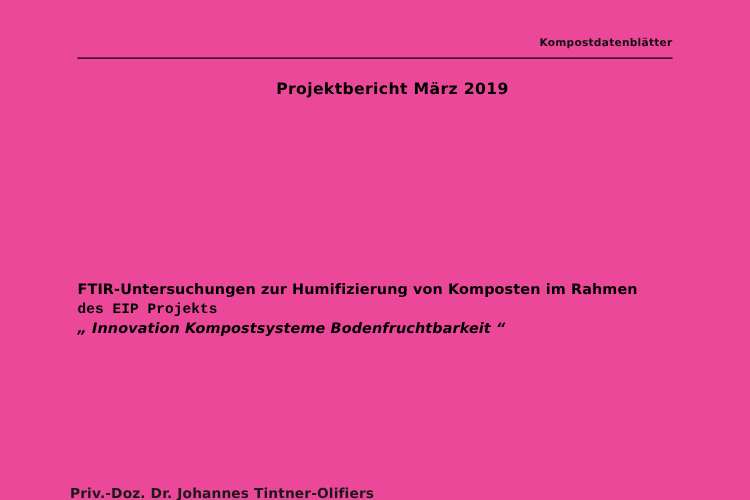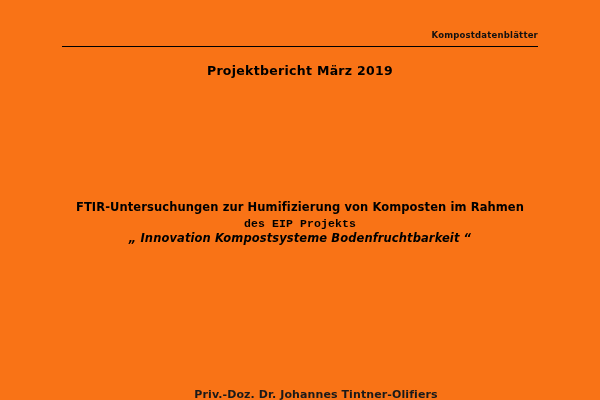--- a/index.html
+++ b/index.html
@@ -12,21 +12,21 @@
     background: #ffffff;
     font-family: "DejaVu Sans", sans-serif;
     color: #000000;
     overflow: hidden;
   }
   .page {
     position: relative;
     width: 600px;
     height: 400px;
     box-sizing: border-box;
-    background: #f97316;
+    background: #ec4899;
   }
   .header-area {
     position: absolute;
     left: 0;
     top: 0;
     width: 600px;
   }
   .header-text {
     text-align: right;
     padding-right: 62px;
@@ -36,36 +36,35 @@
     letter-spacing: 0.2px;
     color: #111111;
   }
   .header-rule {
     margin: 6px 62px 0 62px;
     height: 1px;
     background: #000000;
   }
   .title-block {
     position: absolute;
-    left: 62px;
+    left: 76px;
     top: 63px;
     width: 476px;
     text-align: center;
   }
   .report-title {
     font-size: 12.5px;
     font-weight: bold;
     letter-spacing: 0.3px;
   }
   .main-title-block {
     position: absolute;
     left: 62px;
-    top: 200px;
+    top: 224px;
     width: 476px;
-    text-align: center;
   }
   .main-title-line1 {
     font-size: 11.5px;
     font-weight: bold;
     letter-spacing: 0.1px;
     line-height: 1.35;
   }
   .main-title-line2 {
     font-size: 11.5px;
     font-weight: bold;
@@ -74,24 +73,23 @@
     font-family: Liberation Mono, monospace;
   }
   .subtitle-line {
     font-size: 11.5px;
     font-weight: bold;
     font-style: italic;
     letter-spacing: 0.1px;
   }
   .author-block {
     position: absolute;
-    left: 78px;
+    left: 56px;
     top: 388px;
     width: 476px;
-    text-align: center;
   }
   .author-name {
     font-size: 11px;
     font-weight: bold;
     letter-spacing: 0.1px;
     color: #1a1a1a;
   }
 </style>
 </head>
 <body>

